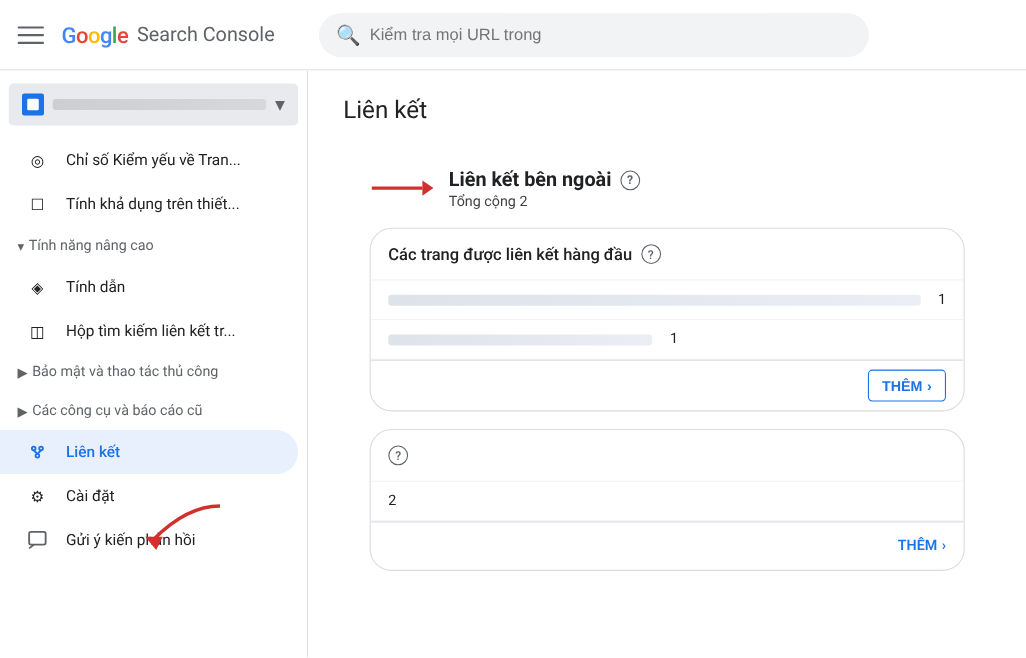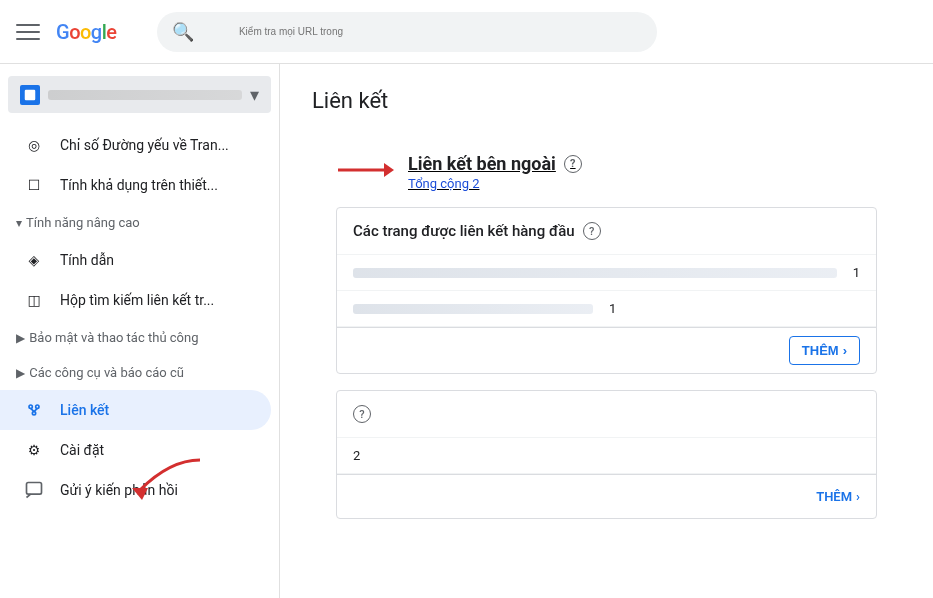--- a/index.html
+++ b/index.html
@@ -43,21 +43,21 @@
       height: 40px;
       background: #f1f3f4;
       border-radius: 20px;
       display: flex; align-items: center;
       padding: 0 16px; gap: 8px;
       margin-left: 24px;
     }
     .search-bar-icon { color: #5f6368; font-size: 18px; }
     .search-bar input {
       border: none; background: transparent; outline: none;
-      font-size: 10px; color: #202124; width: 100%; margin-left: 36px;
+      font-size: 15px; color: #202124; width: 100%;
     }
     .search-bar-blur {
       flex: 1;
       height: 16px;
       background: linear-gradient(90deg, #ccc 0%, #e0e0e0 50%, #ccc 100%);
       border-radius: 4px;
       opacity: 0.5;
     }
 
     
@@ -133,41 +133,41 @@
     }
 
     
     .cards-row {
       display: flex; gap: 24px; flex-direction: column;
     }
 
     
     .lkbn-header {
       padding: 16px 24px 4px 24px;
-      display: flex; align-items: center; gap: 8px; text-decoration: underline;
+      display: flex; align-items: flex-end; gap: 8px;
     }
     .lkbn-title-group {}
     .lkbn-title {
       font-size: 18px; font-weight: 700; color: #202124;
       display: flex; align-items: center; gap: 8px;
     }
     .lkbn-subtitle {
-      font-size: 13px; color: #1d4ed8; margin-top: 2px;
+      font-size: 13px; color: #404040; margin-top: 2px;
     }
     .help-icon {
       width: 18px; height: 18px;
       border: 1.5px solid #5f6368;
       border-radius: 50%;
       display: inline-flex; align-items: center; justify-content: center;
       font-size: 11px; color: #5f6368; cursor: pointer;
     }
 
     .inner-card {
       border: 1px solid #dadce0;
-      border-radius: 4px;
+      border-radius: 20px;
       margin: 12px 24px 16px 24px;
       overflow: hidden;
     }
     .inner-card-header {
       padding: 14px 16px;
       font-size: 15px; font-weight: 500; color: #202124;
       display: flex; align-items: center; gap: 8px;
       border-bottom: 1px solid #f1f3f4;
     }
     .inner-card-row {
@@ -229,20 +229,21 @@
 <div class="topbar">
   <div class="topbar-menu-icon">
     <span></span>
       <span></span>
       <span></span>
   </div>
   <div class="topbar-logo">
     <span class="google-logo">
       <span class="g">G</span><span class="o1">o</span><span class="o2">o</span><span class="g2">g</span><span class="l">l</span><span class="e">e</span>
     </span>
+    <span class="console-text"> Search Console</span>
   </div>
   <div class="search-bar">
     <span class="search-bar-icon">🔍</span>
     <input type="text" placeholder="Kiểm tra mọi URL trong" style="">
     <div class="search-bar-blur"></div>
   </div>
 </div>
 
 <div class="main-layout">
 
@@ -253,21 +254,21 @@
         <svg viewBox="0 0 24 24">
             <rect x="3" y="3" width="18" height="18" rx="2"></rect>
           </svg>
       </div>
       <div class="property-name"></div>
       <span class="dropdown-arrow">▾</span>
     </div>
 
     <div class="nav-item">
       <div class="nav-item-icon">◎</div>
-      <span>Chỉ số Đường yếu về Tran...</span>
+      <span>Chỉ số Kiểm yếu về Tran...</span>
     </div>
     <div class="nav-item">
       <div class="nav-item-icon">☐</div>
       <span>Tính khả dụng trên thiết...</span>
     </div>
 
     <div class="nav-section-header">
       <span class="arrow">▾</span>
       <span>Tính năng nâng cao</span>
     </div>

